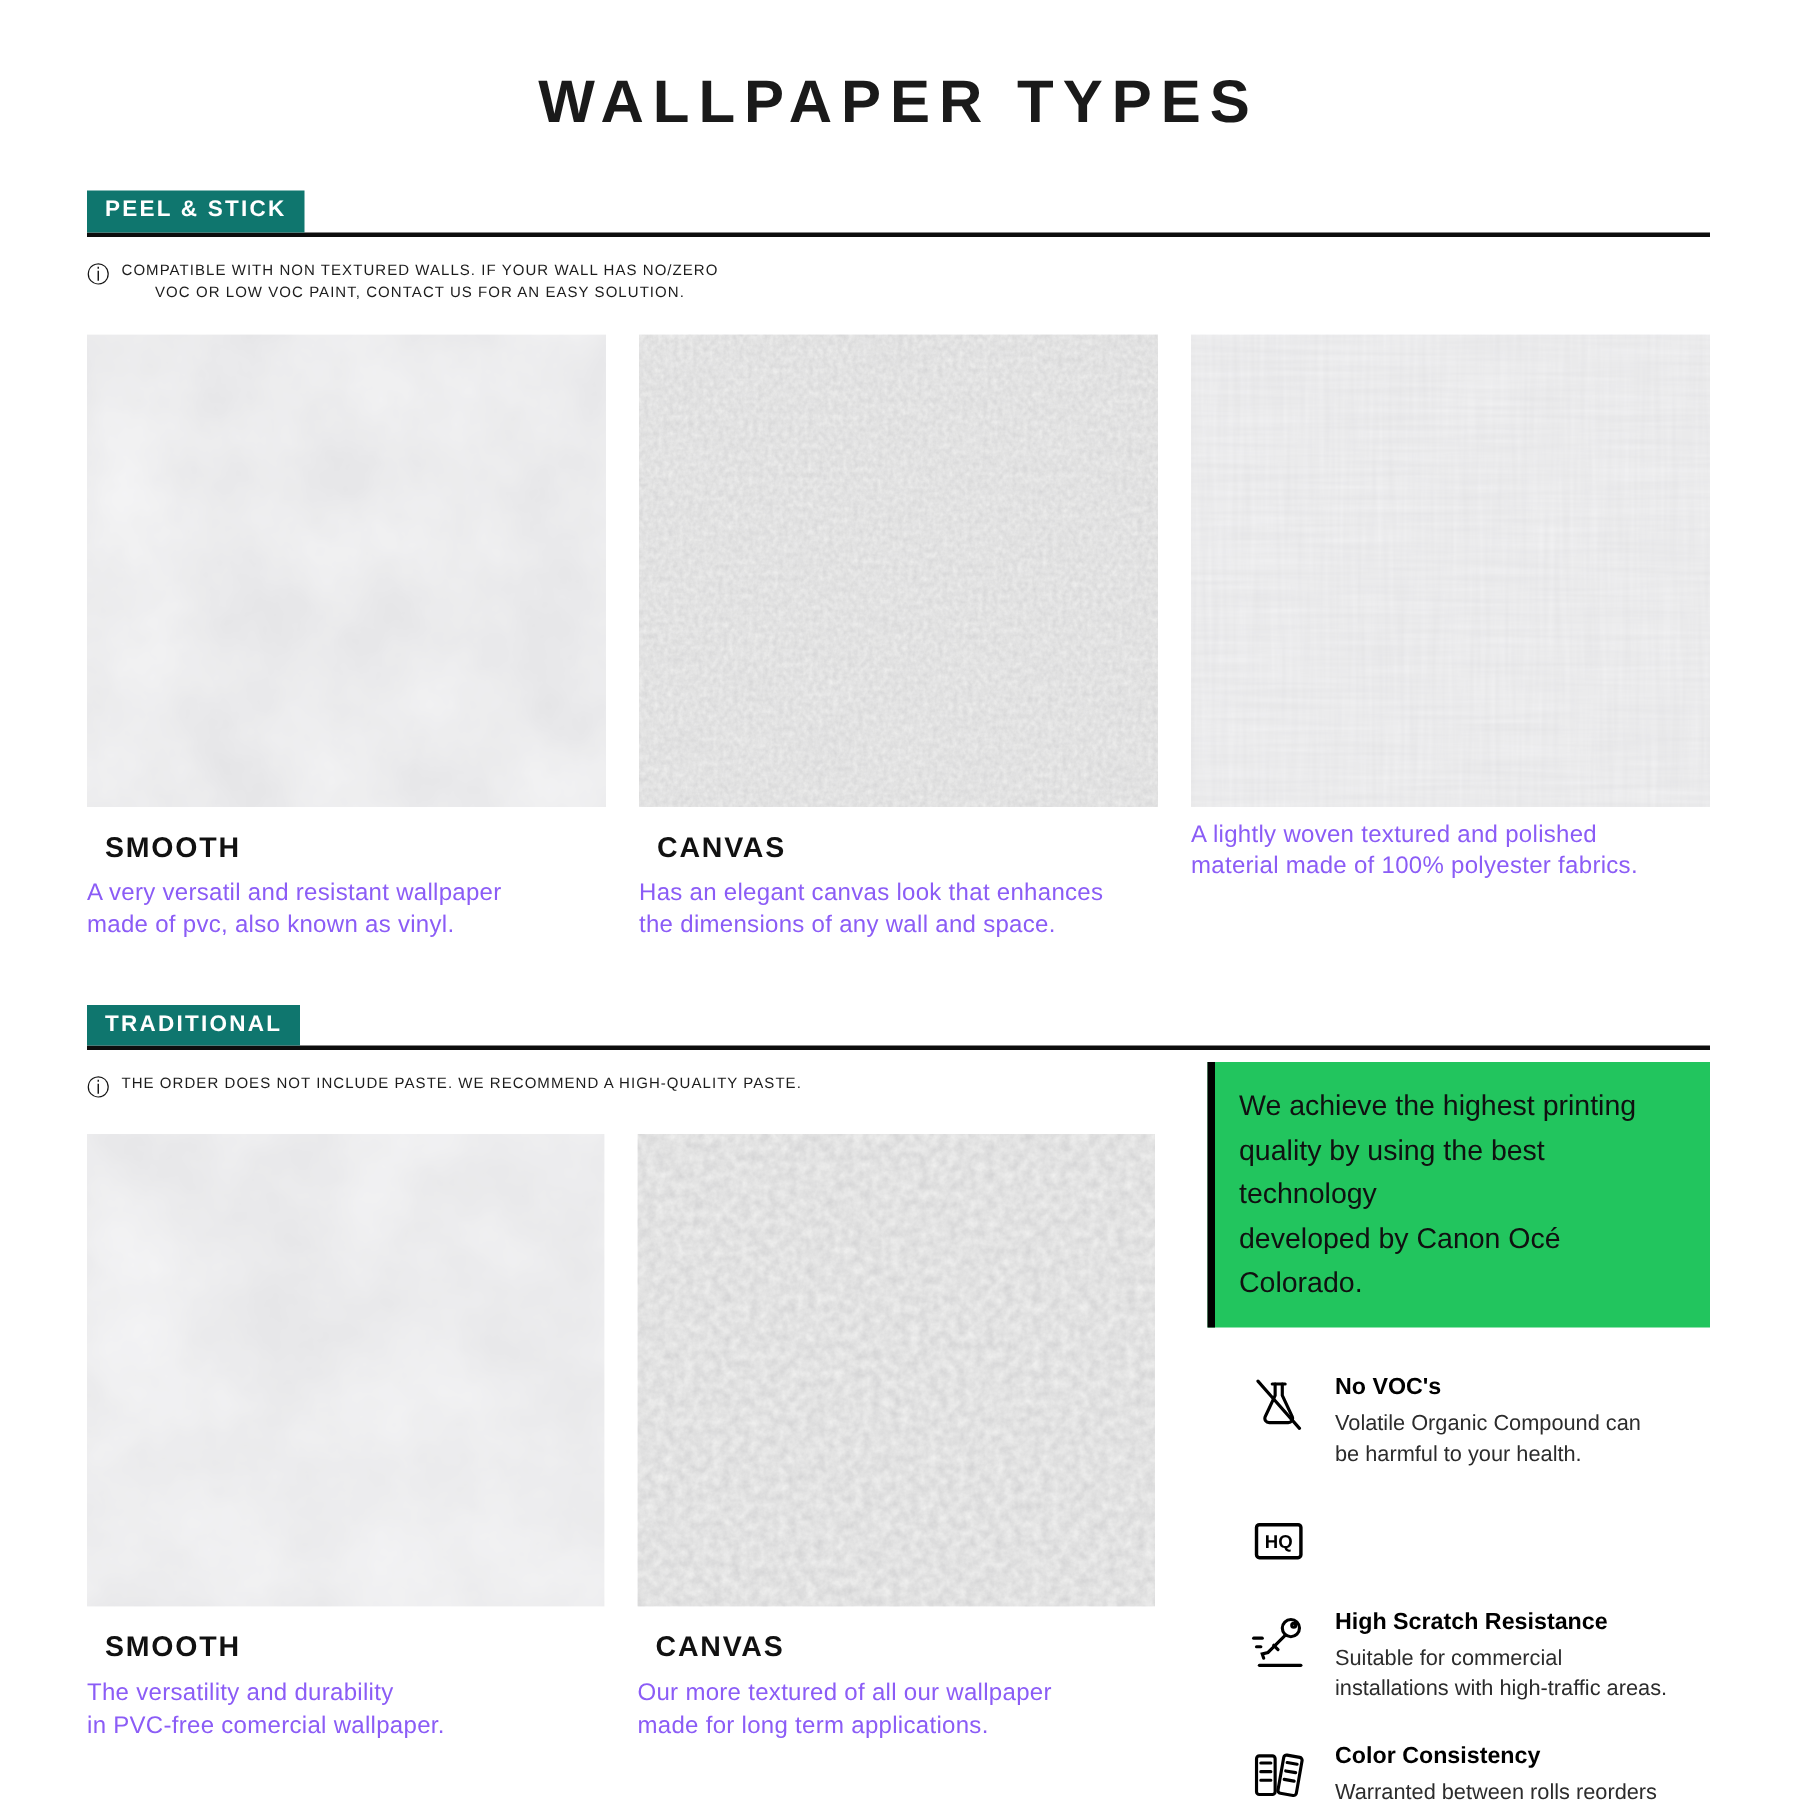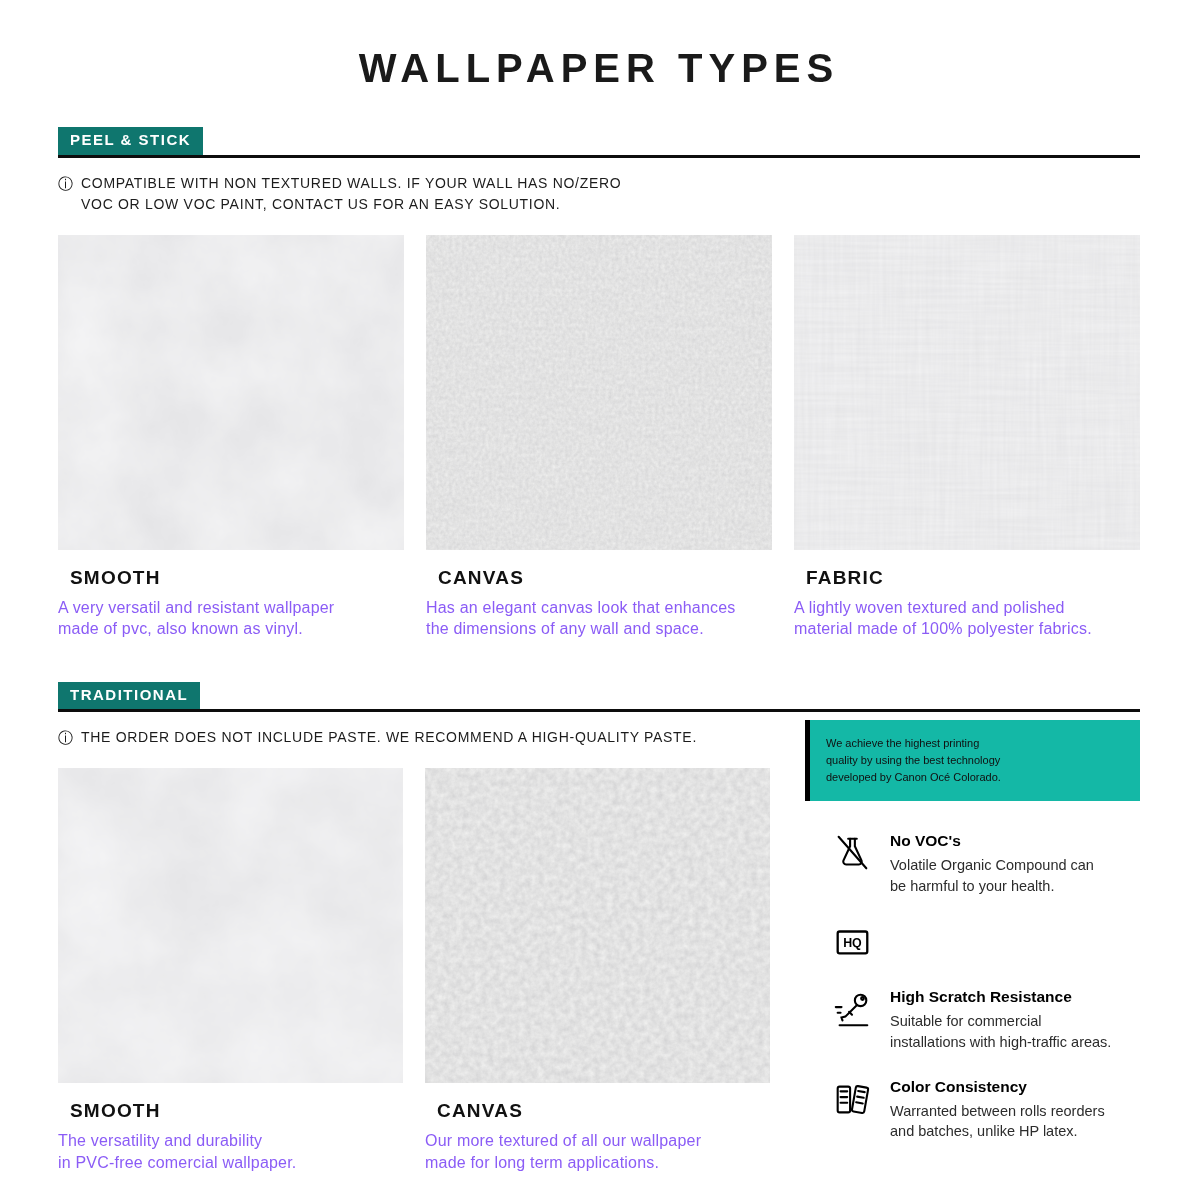--- a/index.html
+++ b/index.html
@@ -6,35 +6,35 @@
   html,body { width:1200px; height:1200px; background:#ffffff; font-family:"Liberation Sans", sans-serif; color:#111; overflow:hidden; }
   .page { width:1200px; height:1200px; padding:46px 60px 0 58px; }
 
   .title { text-align:center; font-size:40px; font-weight:600; letter-spacing:6px; color:#1a1a1a; margin-bottom:36px; }
 
   .section-head { border-bottom:3px solid #0d0d0d; line-height:0; }
   .badge { display:inline-block; background:#0f766e; color:#fff; font-size:15px; font-weight:700; letter-spacing:1.5px; padding:5px 12px 6px; line-height:1.1; vertical-align:bottom; }
 
   .note { display:flex; gap:8px; margin-top:15px; align-items:flex-start; }
   .info-glyph { font-size:15px; line-height:1.4; color:#111; }
-  .note-text { font-size:14px; font-weight:500; letter-spacing:.7px; line-height:1.5; color:#1c1c1c; white-space:pre-line; }
+  .note-text { font-size:10px; font-weight:500; letter-spacing:.7px; line-height:1.5; color:#1c1c1c; white-space:pre-line;text-align:center; }
 
   .swatch-row { display:flex; gap:22px; margin-top:20px; }
   .swatch { width:346px; }
   .tex { display:block; width:100%; height:315px; }
   .sw-name { margin-top:17px; font-size:19px; font-weight:700; letter-spacing:1.2px; color:#111;margin-left:12px; }
   .sw-desc { margin-top:8px; font-size:16px; line-height:1.35; letter-spacing:.2px; color:#8b5cf6; white-space:pre-line; max-width:340px; }
 
   .section-gap { margin-top:42px; }
   .two-col { display:flex; gap:35px; align-items:flex-start; }
   .col-left { width:712px; }
   .col-left .swatch { width:345px; }
 
   .aside { width:335px; margin-top:8px; }
-  .quote { border-left:5px solid #000; background:#14b8a6; padding:15px 16px; font-size:11px; line-height:1.55; color:#101010; white-space:pre-line; }
+  .quote { border-left:5px solid #000; background:#22c55e; padding:15px 16px; font-size:19px; line-height:1.55; color:#101010; white-space:pre-line; }
   .features { margin-top:31px; margin-left:26px; }
   .feature { display:flex; gap:17px; margin-bottom:25px; }
   .feat-icon { width:42px; height:42px; flex-shrink:0; }
   .feat-title { font-size:15.5px; font-weight:700; color:#000; margin-bottom:5px; }
   .feat-desc { font-size:14.5px; line-height:1.42; color:#2c2c2c; white-space:pre-line; }
 </style>
 </head>
 <body>
 
 <div class="page">
@@ -124,21 +124,20 @@
                   <feFuncG type="linear" slope="0" intercept="0.48"></feFuncG>
                   <feFuncB type="linear" slope="0" intercept="0.50"></feFuncB>
                 <feFuncA type="linear" slope="0.16" intercept="0"></feFuncA>
               </feComponentTransfer>
             </filter>
           </defs>
           <rect width="100%" height="100%" fill="#f4f4f5"></rect>
           <rect width="100%" height="100%" filter="url(#tx3)"></rect>
           <rect width="100%" height="100%" filter="url(#tx3b)"></rect>
         </svg>
-        <div class="sw-name">FABRIC</div>
         <div class="sw-desc">A lightly woven textured and polished
 material made of 100% polyester fabrics.</div>
       </div>
 
     </div>
   </div>
 
   <div class="section-gap">
     <div class="section-head">
       <span class="badge">TRADITIONAL</span>

